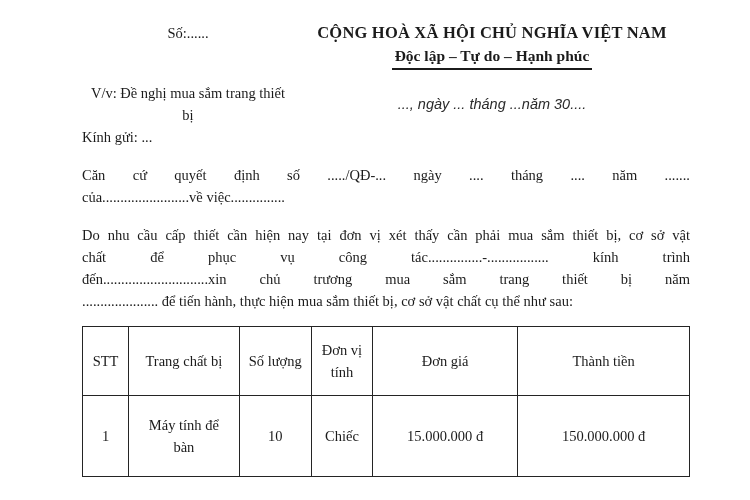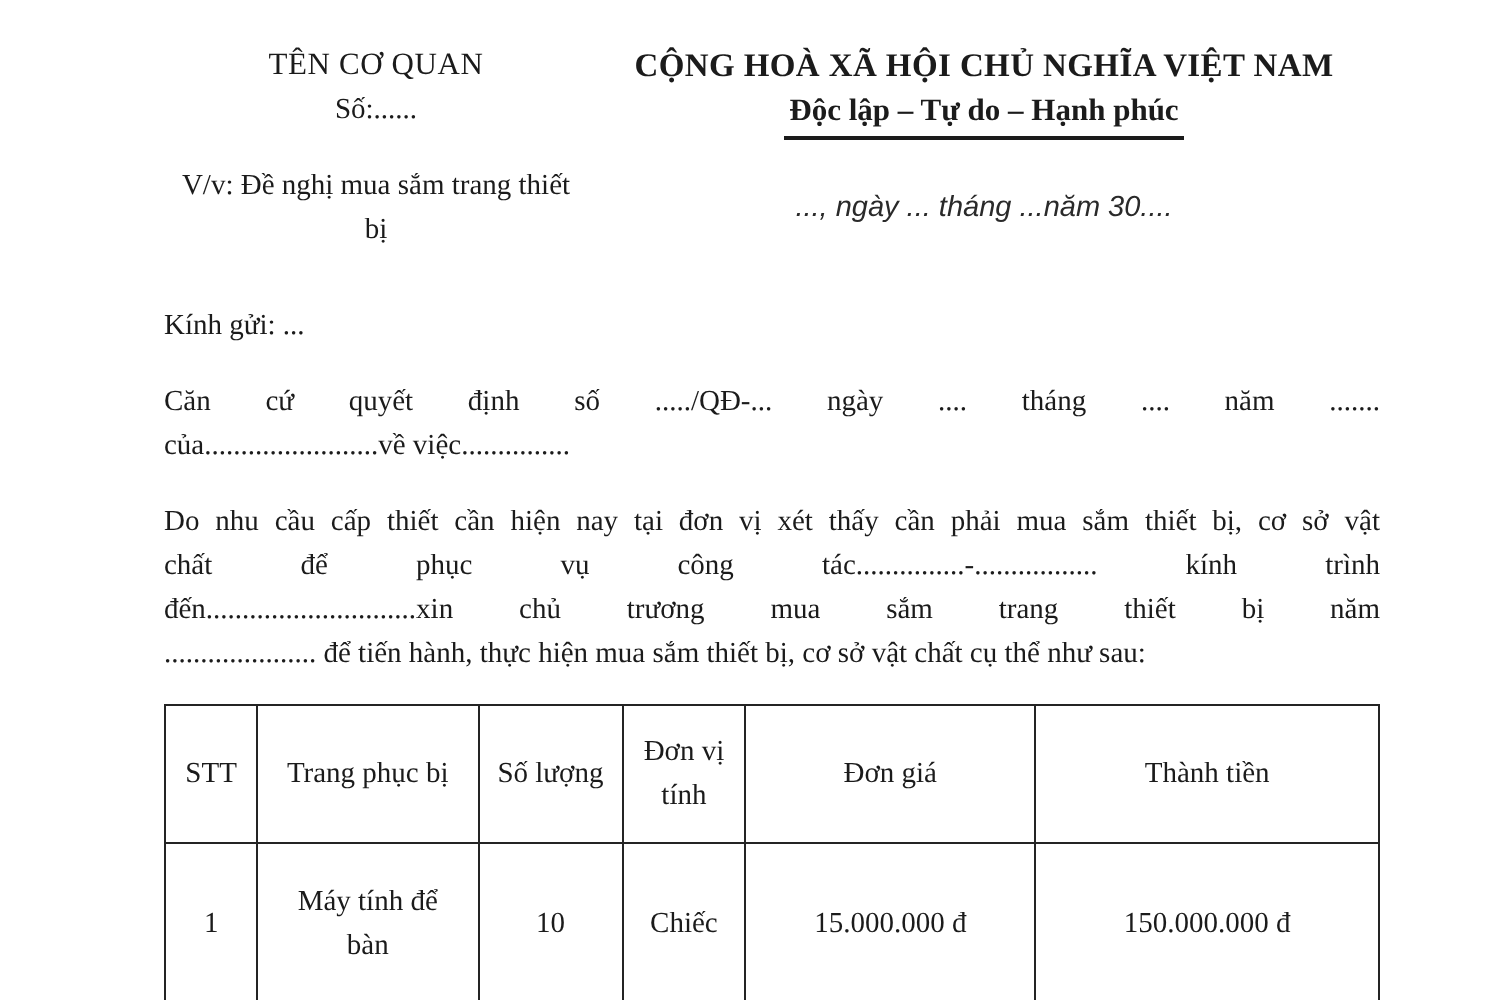--- a/index.html
+++ b/index.html
@@ -29,21 +29,21 @@
   }
   .vv-row { display: flex; margin-top: 12px; }
   .vv { width: 196px; margin: 0 auto; text-align: center; }
   .date-line {
     flex: 1; text-align: center; align-self: center;
     font-style: italic;
     font-family: "Liberation Sans", sans-serif;
     font-size: 14.5px;
     color: #2a2a2a;
   }
-  .salutation { margin-top: 26px; }
+  .salutation { }
   .para { margin-top: 16px; }
   .doc-line { min-height: 22px; }
   .jline { text-align: justify; text-align-last: justify; }
   .req-table {
     width: 100%;
     border-collapse: collapse;
     margin-top: 14px;
     table-layout: fixed;
   }
   .req-table th, .req-table td {
@@ -66,21 +66,20 @@
   col.c4 { width: 23.9%; }
   col.c5 { width: 28.3%; }
 </style>
 </head>
 <body>
 
 <div class="page">
 
   <div class="header-row">
     <div class="header-left">
-      <div class="agency">TÊN CƠ QUAN</div>
       <div>Số:......</div>
     </div>
     <div class="header-right">
       <div class="national-title">CỘNG HOÀ XÃ HỘI CHỦ NGHĨA VIỆT NAM</div>
       <div>
         <span class="motto">Độc lập – Tự do – Hạnh phúc</span>
       </div>
     </div>
   </div>
 
@@ -111,21 +110,21 @@
       <col class="c0">
         <col class="c1">
         <col class="c2">
         <col class="c3">
         <col class="c4">
         <col class="c5">
     </colgroup>
     <thead>
       <tr id="thead-row">
           <th>STT</th>
-          <th>Trang phục bị</th>
+          <th>Trang chất bị</th>
           <th>Số lượng</th>
           <th>Đơn vị tính</th>
           <th>Đơn giá</th>
           <th>Thành tiền</th>
         </tr>
     </thead>
     <tbody id="table-body">
         <tr>
           <td>1</td>
           <td>Máy tính để bàn</td>

